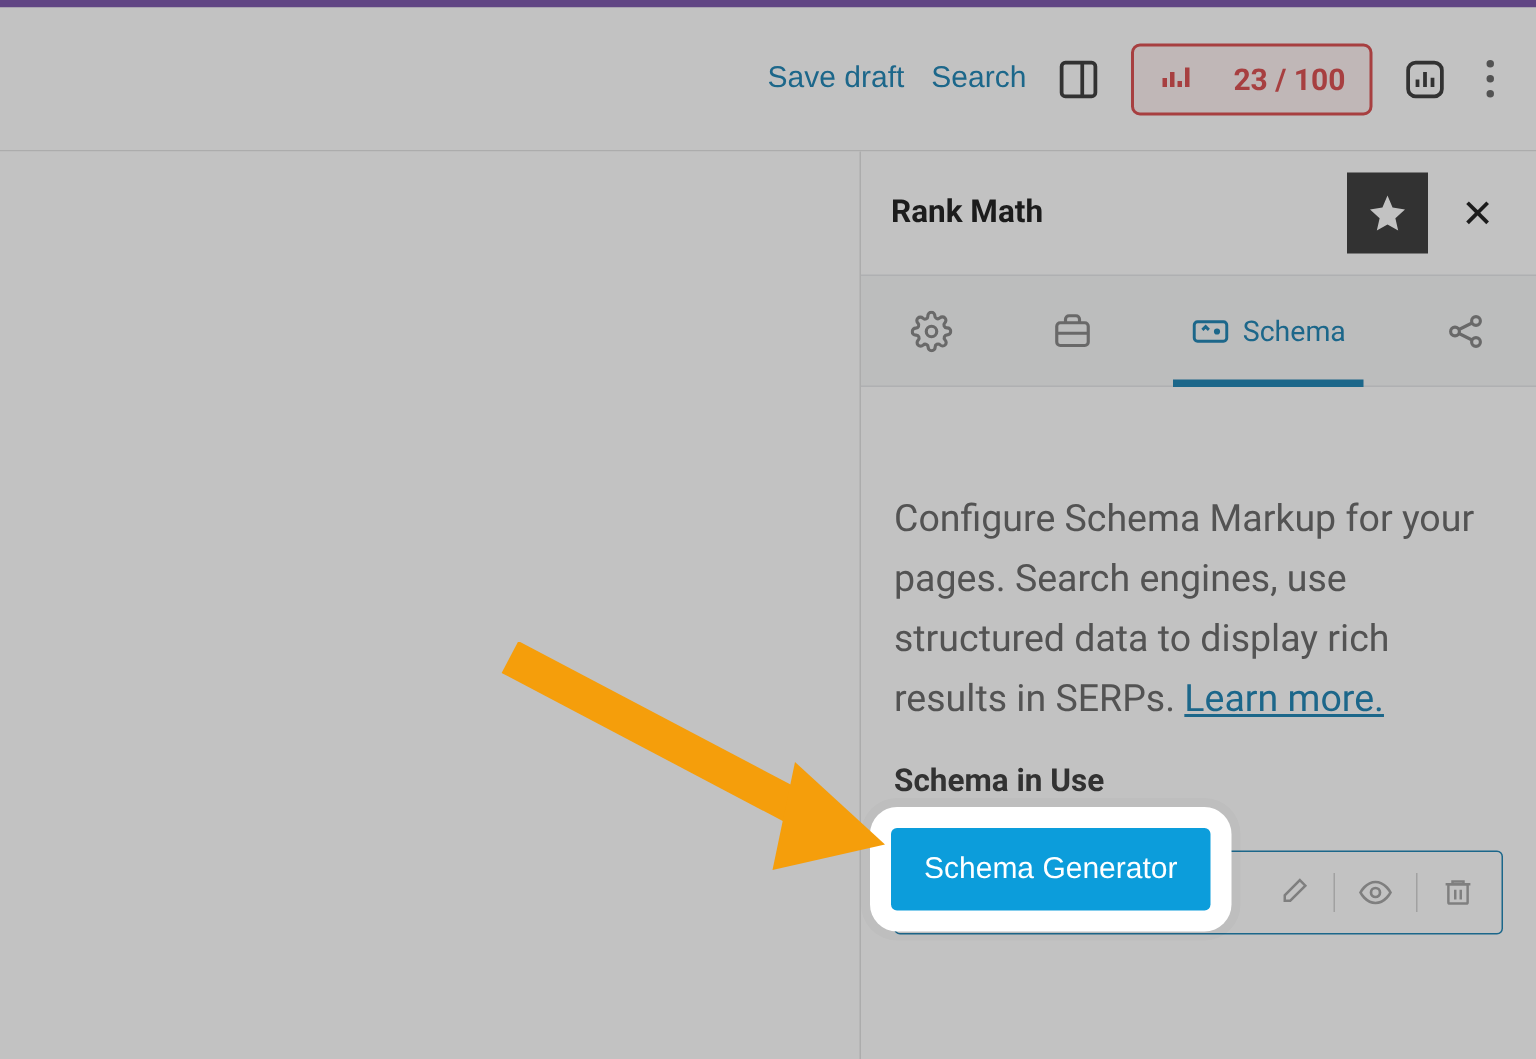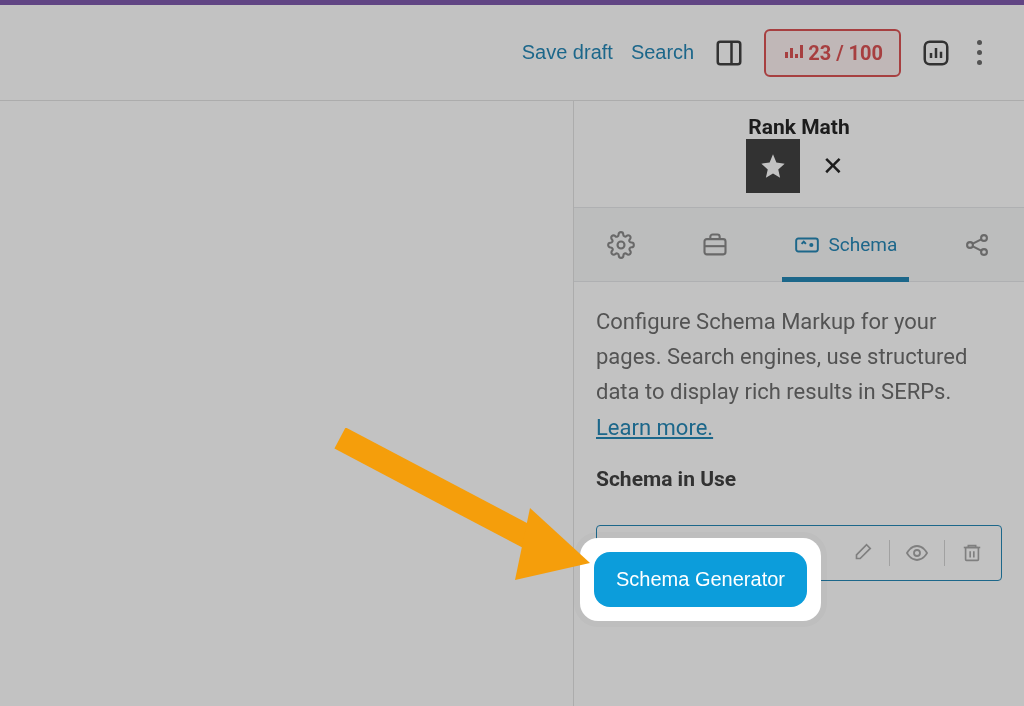--- a/index.html
+++ b/index.html
@@ -6,21 +6,21 @@
   html, body { width: 1024px; height: 706px; font-family: -apple-system, BlinkMacSystemFont, "Segoe UI", Roboto, sans-serif; overflow: hidden; }
   .purple-bar { height: 5px; background: #6b3fa0; }
   .toolbar {
     height: 96px;
     background: #fff;
     border-bottom: 1px solid #ddd;
     display: flex;
     align-items: center;
     justify-content: flex-end;
     gap: 18px;
-    padding: 0 36px;
+    padding: 0 22px;
   }
   .toolbar .txtbtn {
     font-size: 20px;
     color: #0073aa;
     background: none;
     border: none;
     cursor: pointer;
     font-weight: 400;
   }
   .toolbar .publish {
@@ -36,21 +36,21 @@
     width: 34px; height: 34px;
     display: flex; align-items: center; justify-content: center;
     cursor: pointer;
   }
   .score-badge {
     border: 2px solid;
     border-radius: 6px;
     padding: 10px 16px;
     display: flex;
     align-items: center;
-    gap: 2px;
+    gap: 26px;
     font-size: 20px;
     font-weight: 700;
     cursor: pointer;
   }
   .score-badge.red { border-color: #d63638; color: #d63638; background: #fceeee; }
   .kebab { font-size: 26px; color: #555; cursor: pointer; padding: 0 6px; letter-spacing: 0; line-height: 0.5; display:flex; flex-direction:column; gap:5px;}
   .kebab span{width:5px;height:5px;background:#555;border-radius:50%;}
 
   .body {
     display: flex;
@@ -62,21 +62,20 @@
     background: #fff;
     display: flex;
     flex-direction: column;
   }
   .side-header {
     display: flex;
     align-items: center;
     justify-content: space-between;
     padding: 14px 20px;
     border-bottom: 1px solid #e2e4e7;
-    flex-direction: column;
   }
   .side-header .title { font-size: 21px; font-weight: 700; }
   .side-header .right { display: flex; align-items: center; gap: 14px; }
   .star-box {
     width: 54px; height: 54px;
     background: #222;
     display: flex; align-items: center; justify-content: center;
     cursor: pointer;
   }
   .close-x { font-size: 26px; cursor: pointer; padding: 4px 8px; font-weight:300;}
@@ -103,21 +102,21 @@
     content:"";
     position:absolute;
     bottom:-1px; left:0; right:0;
     height:5px; background:#0073aa;
   }
   .tab .label { font-size: 19px; }
   .panel {
     padding: 22px 22px;
     color: #555;
   }
-  .panel .desc { font-size: 22px; line-height: 1.6; margin-bottom: 22px; }
+  .panel .desc { font-size: 25px; line-height: 1.6; margin-bottom: 22px; margin-top: 47px; }
   .panel .desc a { color: #0073aa; text-decoration: underline; }
   .panel h3 { font-size: 21px; font-weight: 700; color: #222; margin-bottom: 34px; }
   .schema-row {
     border: 1px solid #0073aa;
     border-radius: 4px;
     display: flex;
     align-items: center;
     padding: 14px 16px;
     gap: 14px;
     color: #777;
@@ -132,21 +131,21 @@
     border-radius: 18px;
     padding: 14px;
     box-shadow: 0 0 0 6px rgba(0,0,0,0.02);
   }
   .gen-btn {
     background: #0c9ddb;
     color: #fff;
     border: none;
     font-size: 20px;
     padding: 16px 22px;
-    border-radius: 16px;
+    border-radius: 4px;
     cursor: pointer;
   }
 
   
   .dim {
     position: absolute;
     inset: 0;
     background: rgba(80,80,80,0.35);
     pointer-events: none;
     z-index: 5;

